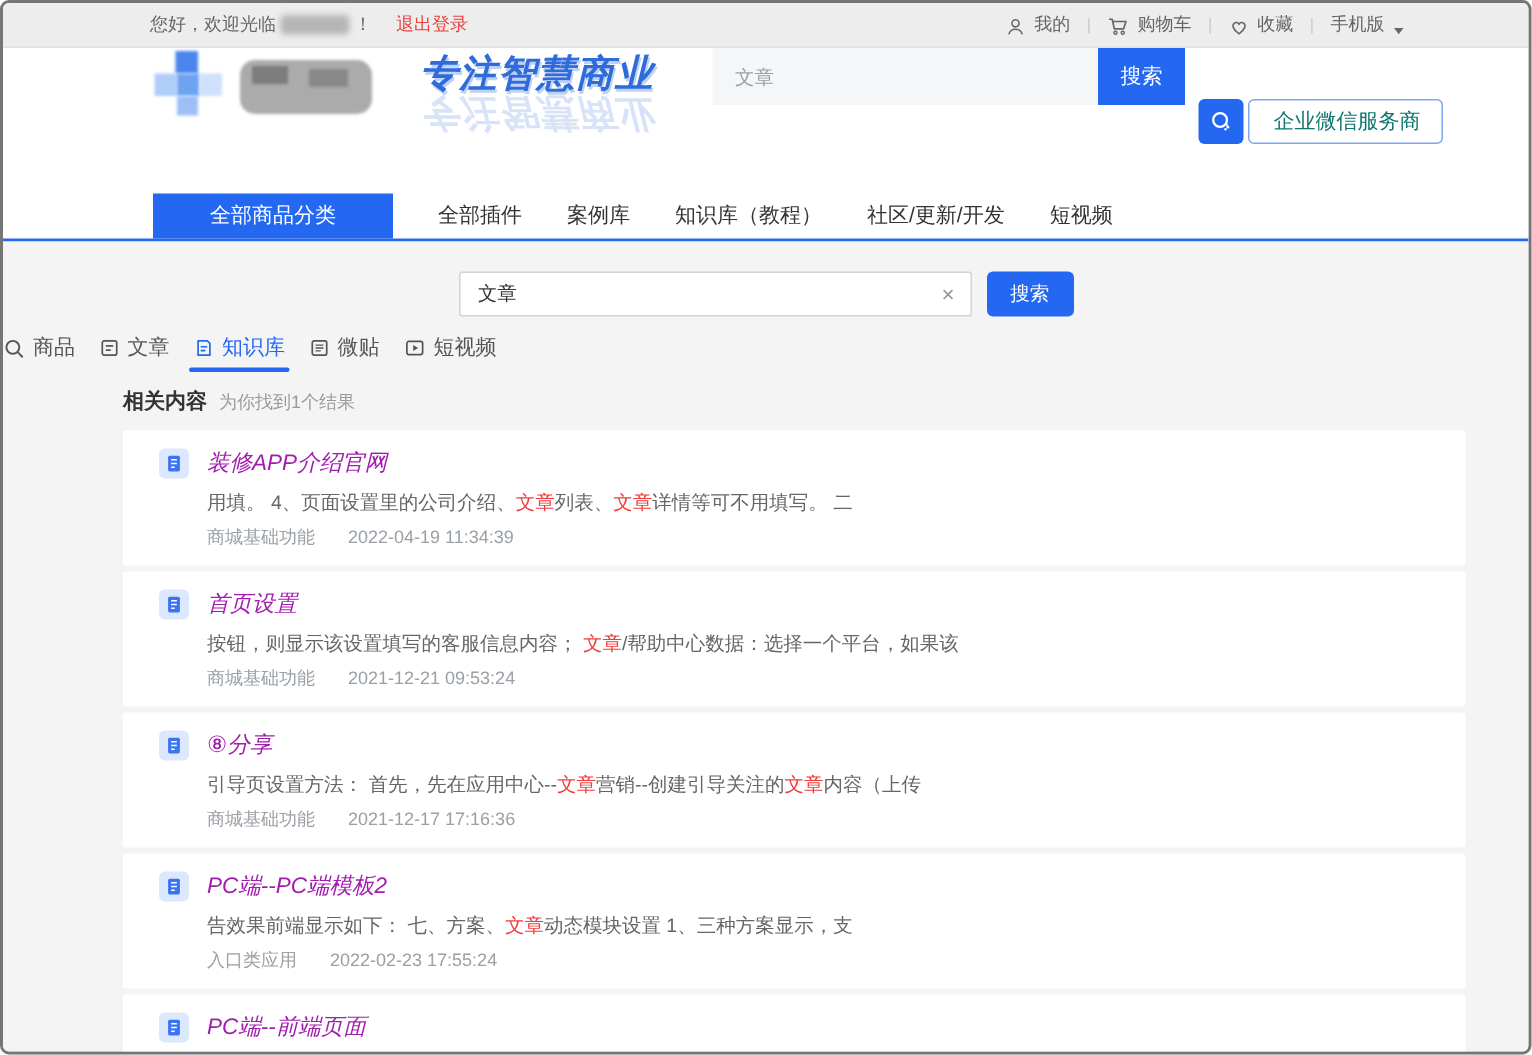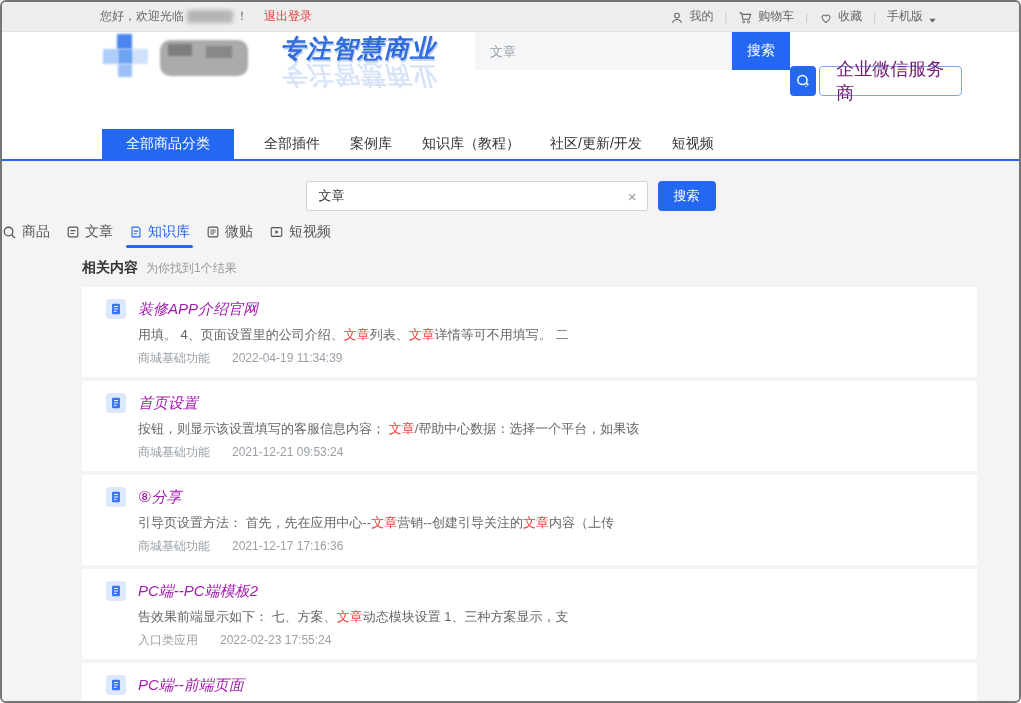--- a/index.html
+++ b/index.html
@@ -38,26 +38,26 @@
   .lgd2{left:104px; top:14px; width:26px; height:12px; background:#888; filter:blur(2px);}
   .slogan{margin-left:28px; width:168px; height:58px; position:relative; flex:none;}
   .slogan-main{font-size:25px; font-weight:bold; font-style:italic; color:#2f6bdb; letter-spacing:1px; white-space:nowrap; text-shadow:1px 2px 0 rgba(47,107,219,.3);}
   .slogan-reflect{position:absolute; left:0; top:27px; transform:scaleY(-1); opacity:.18; font-size:25px; font-weight:bold; font-style:italic; color:#2f6bdb; letter-spacing:1px; white-space:nowrap;}
   .header-search{margin-left:27px; display:flex; height:38px;}
   .header-search input{width:257px; border:none; outline:none; background:#f5f6f7; font-size:13px; color:#333; padding-left:15px;}
   .header-search input::placeholder{color:#9a9fa6;}
   .hs-btn{width:58px; background:var(--accent); color:#fff; border:none; font-size:14px; cursor:pointer;}
   .wecom{margin-left:auto; margin-right:15px; display:flex; align-items:center; cursor:pointer;}
   .wecom-badge{width:30px; height:30px; background:var(--accent); border-radius:4px; display:flex; align-items:center; justify-content:center; z-index:1;}
-  .wecom-label{height:30px; display:flex; align-items:center; padding:0 14px 0 16px; margin-left:3px; border:1px solid #7ea4f0; border-radius:4px; color:#701a75; font-size:18px; background:#fff;}
+  .wecom-label{height:30px; display:flex; align-items:center; padding:0 14px 0 16px; margin-left:3px; border:1px solid #7ea4f0; border-radius:4px; color:#0f766e; font-size:14px; background:#fff;}
 
   
   .navbar{height:32px; background:#fff; border-bottom:2px solid var(--accent);}
   .nav-inner{display:flex; align-items:stretch; height:30px;}
-  .nav-main{width:132px; margin-left:20px; background:var(--accent); color:#fff; font-size:14px; display:flex; align-items:center; justify-content:center; cursor:pointer;}
+  .nav-main{width:160px; margin-left:20px; background:var(--accent); color:#fff; font-size:14px; display:flex; align-items:center; justify-content:center; cursor:pointer;}
   .nav-link{margin-left:30px; font-size:14px; color:#333; display:flex; align-items:center; cursor:pointer; white-space:nowrap;}
 
   
   .content{background:#f4f4f4; height:540px; overflow:hidden;}
   .search-row{display:flex; justify-content:center; padding-top:20px;}
   .mid-input-wrap{width:342px; height:30px; background:#fff; border:1px solid #d4d4d4; border-radius:2px; display:flex; align-items:center;}
   .mid-input{flex:1; border:none; outline:none; font-size:13px; color:#333; padding-left:12px; background:transparent; min-width:0;}
   .clear-x{color:#999; font-size:15px; padding:0 10px; cursor:pointer; line-height:1;}
   .mid-btn{width:58px; height:30px; margin-left:10px; background:var(--accent); color:#fff; border:none; border-radius:4px; font-size:13px; cursor:pointer;}
   .tabs-row{display:flex; justify-content:flex-start; gap:16px; margin-top:12px;}

